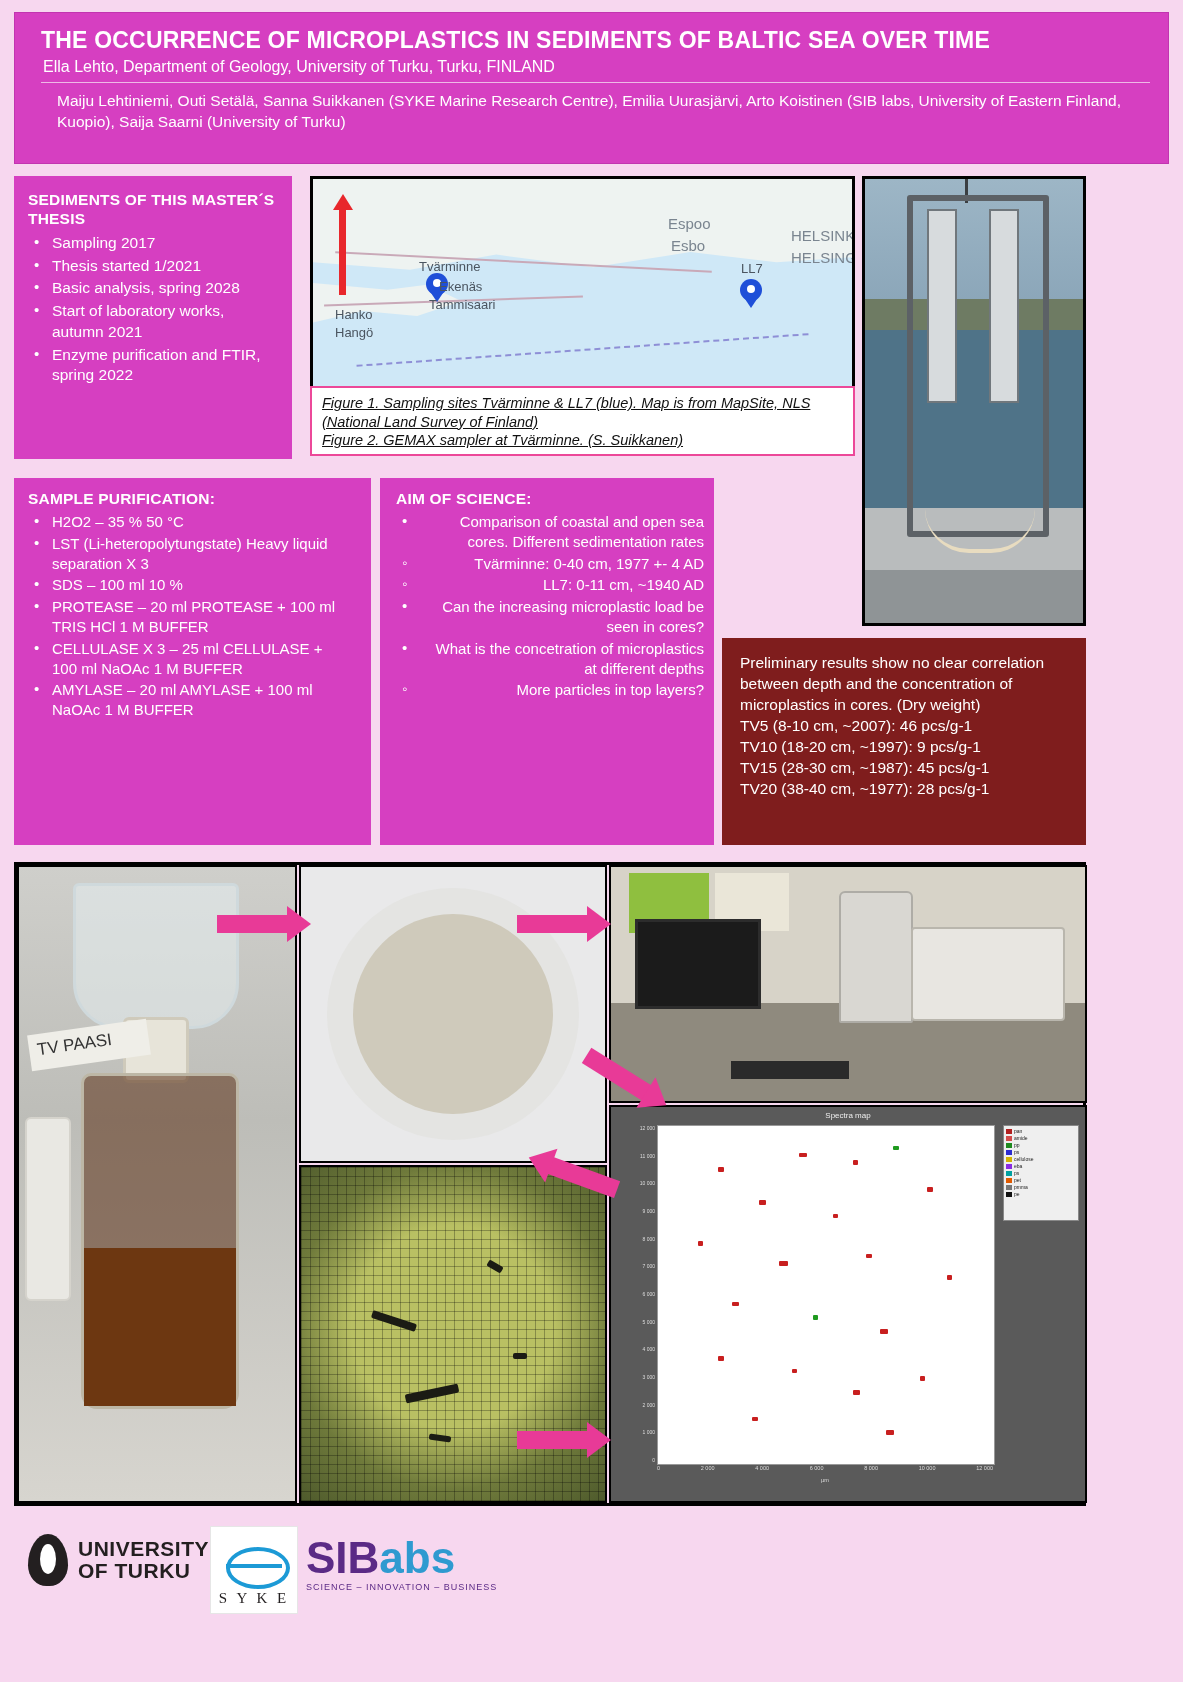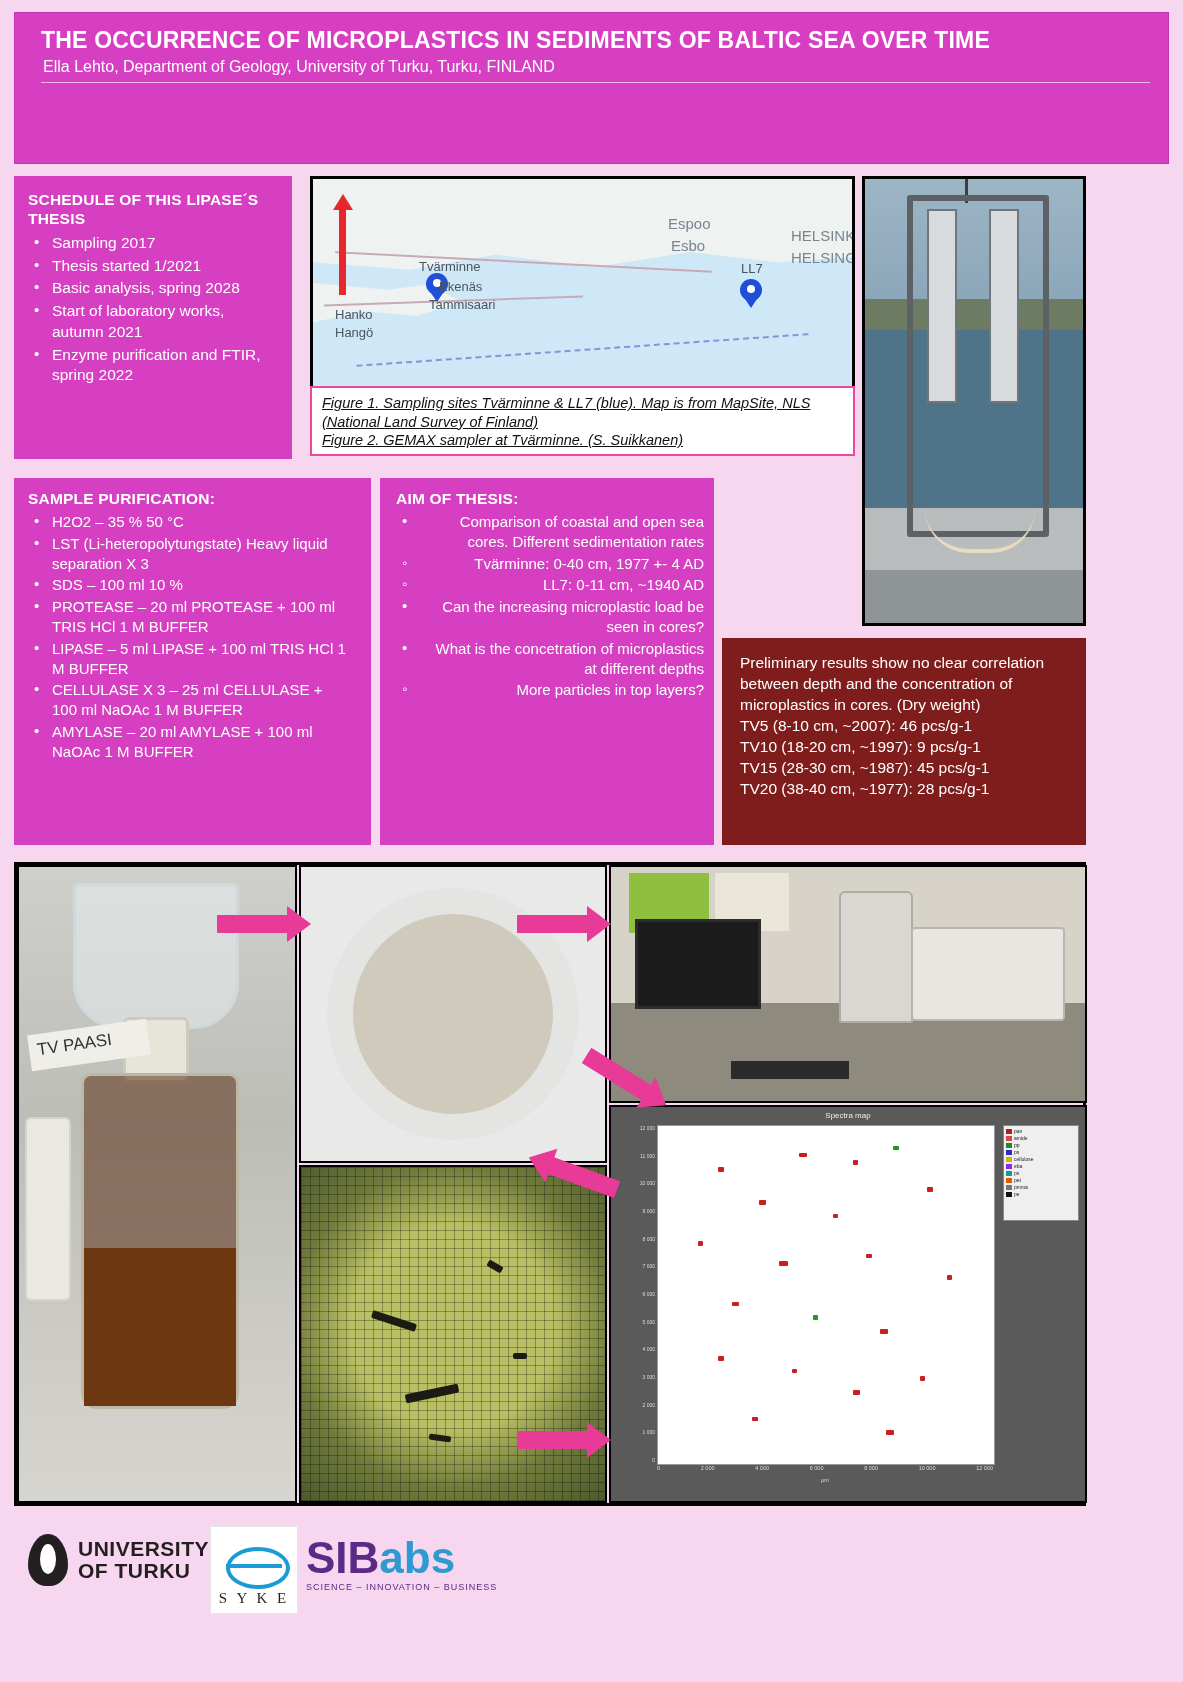--- a/index.html
+++ b/index.html
@@ -214,24 +214,25 @@
 </style>
 </head>
 <body>
 
 <div class="poster">
 
   <div class="header">
     <h1>THE OCCURRENCE OF MICROPLASTICS IN SEDIMENTS OF BALTIC SEA OVER TIME</h1>
     <div class="authors">Ella Lehto, Department of Geology, University of Turku, Turku, FINLAND</div>
     <hr>
+    <div class="coauthors">Maiju Lehtiniemi, Outi Setälä, Sanna Suikkanen (SYKE Marine Research Centre), Emilia Uurasjärvi, Arto Koistinen (SIB labs, University of Eastern Finland, Kuopio), Saija Saarni (University of Turku)</div>
   </div>
 
   <div class="panel" id="schedule">
-    <h2>SCHEDULE OF THIS LIPASE´S THESIS</h2>
+    <h2>SEDIMENTS OF THIS MASTER´S THESIS</h2>
     <ul>
       <li class="b">Sampling 2017</li>
       <li class="b">Thesis started 1/2021</li>
       <li class="b">Basic analysis, spring 2028</li>
       <li class="b">Start of laboratory works, autumn 2021</li>
       <li class="b">Enzyme purification and FTIR, spring 2022</li>
     </ul>
   </div>
 
   <div id="map-box">
@@ -285,28 +286,27 @@
     <div class="gm-rope"></div>
   </div>
 
   <div class="panel" id="purification">
     <h2>SAMPLE PURIFICATION:</h2>
     <ul>
       <li class="b">H2O2 – 35 % 50 °C</li>
       <li class="b">LST (Li-heteropolytungstate) Heavy liquid separation X 3</li>
       <li class="b">SDS – 100 ml 10 %</li>
       <li class="b">PROTEASE – 20 ml PROTEASE + 100 ml TRIS HCl 1 M BUFFER</li>
-      <li class="b">LIPASE – 5 ml LIPASE + 100 ml TRIS HCl 1 M BUFFER</li>
       <li class="b">CELLULASE X 3 – 25 ml CELLULASE + 100 ml NaOAc 1 M BUFFER</li>
       <li class="b">AMYLASE – 20 ml AMYLASE + 100 ml NaOAc 1 M BUFFER</li>
     </ul>
   </div>
 
   <div class="panel" id="aim">
-    <h2>AIM OF THESIS:</h2>
+    <h2>AIM OF SCIENCE:</h2>
     <ul>
       <li class="b">Comparison of coastal and open sea cores. Different sedimentation rates</li>
       <li class="o">Tvärminne: 0-40 cm, 1977 +- 4 AD</li>
       <li class="o">LL7: 0-11 cm, ~1940 AD</li>
       <li class="b">Can the increasing microplastic load be seen in cores?</li>
       <li class="b">What is the concetration of microplastics at different depths</li>
       <li class="o">More particles in top layers?</li>
     </ul>
   </div>
 

